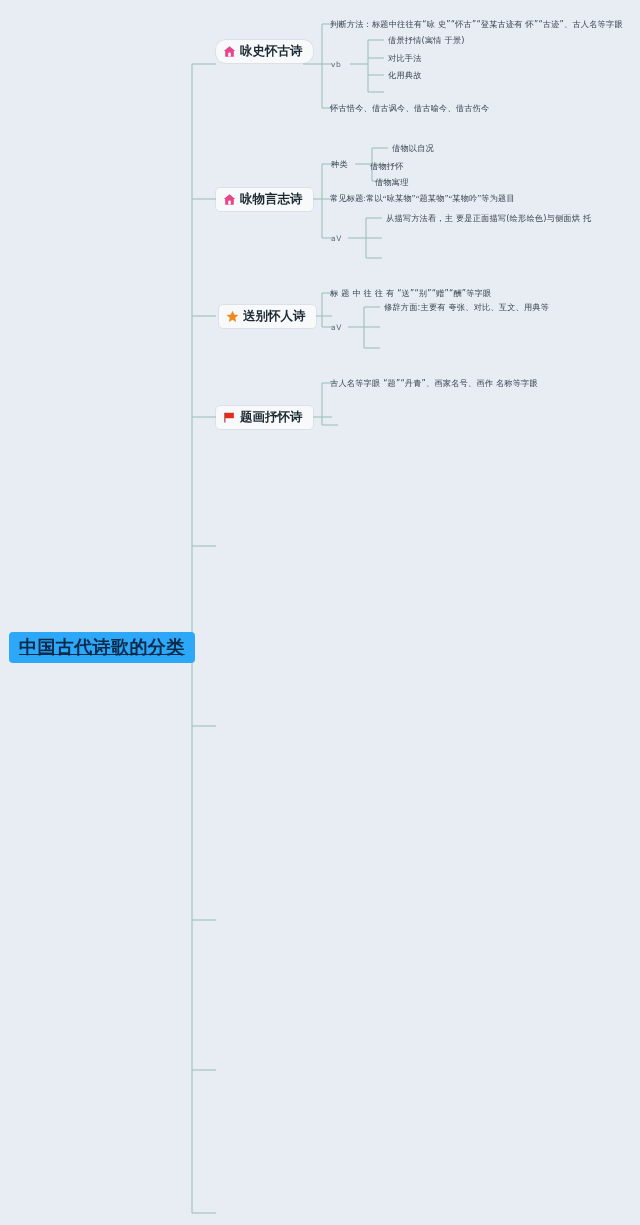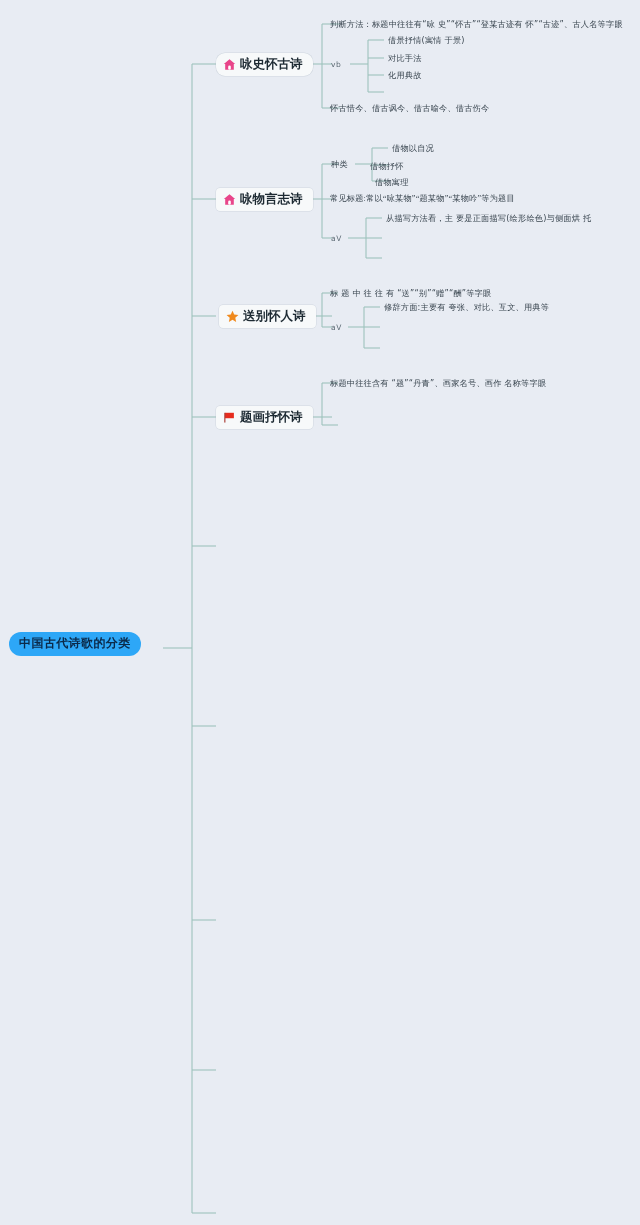--- a/index.html
+++ b/index.html
@@ -32,26 +32,27 @@
     position: absolute;
     box-sizing: border-box;
     white-space: nowrap;
   }
   
   .root-node {
     left: 9px;
     top: 632px;
     background: #2da7f7;
     color: #0b2a4a;
-    border-radius: 12px;
+    border-radius: 4px;
     padding: 5px 10px 6px 10px;
-    font-size: 12px;
+    font-size: 18px;
     font-weight: bold;
     letter-spacing: 0.4px;
     line-height: 1.1;
+    text-decoration: underline;
   }
   
   .topic {
     background: #f7f9fa;
     border-radius: 4px;
     padding: 4px 10px 5px 7px;
     font-size: 12.5px;
     font-weight: bold;
     color: #1d2a33;
     display: flex;
@@ -167,21 +168,21 @@
       <path d="M322,383 L338,383"></path>
       <path d="M322,417 L332,417"></path>
       <path d="M322,425 L338,425"></path>
     </g>
   </svg>
 
   <div class="node root-node">
     <span>中国古代诗歌的分类</span>
   </div>
 
-  <div class="node topic" style="left:216px; top:53px;border-radius:9px;">
+  <div class="node topic" style="left:216px; top:40px;border-radius:9px;">
     <span class="ico ico-home">
       <svg viewBox="0 0 16 16" xmlns="http://www.w3.org/2000/svg">
         <path d="M8 1.6 L15 7.4 L13.3 7.4 L13.3 14.4 L2.7 14.4 L2.7 7.4 L1 7.4 Z" fill="#e8458a"></path>
         <rect x="6.4" y="9.2" width="3.2" height="5.2" rx="1.5" fill="#ffffff"></rect>
       </svg>
     </span>
     <span class="lbl">咏史怀古诗</span>
   </div>
 
   <div class="node leaf" style="left:330px; top:19px;">判断方法：标题中往往有“咏 史”“怀古”“登某古迹有 怀”“古迹”、古人名等字眼</div>
@@ -231,15 +232,15 @@
   <div class="node topic" style="left:216px; top:406px;">
     <span class="ico ico-flag">
       <svg viewBox="0 0 16 16" xmlns="http://www.w3.org/2000/svg">
         <path d="M2.6 2.2 L13.4 2.2 L13.4 8.9 L2.6 8.9 Z" fill="#e62b1e"></path>
         <rect x="1.7" y="2.2" width="1.2" height="12.0" fill="#9a1710"></rect>
       </svg>
     </span>
     <span class="lbl">题画抒怀诗</span>
   </div>
 
-  <div class="node leaf" style="left:330px; top:378px;">标题中往往含有 “题”“丹青”、画家名号、画作 名称等字眼</div>
+  <div class="node leaf" style="left:330px; top:378px;">古人名等字眼 “题”“丹青”、画家名号、画作 名称等字眼</div>
 
 </div>
 
 </body></html>

